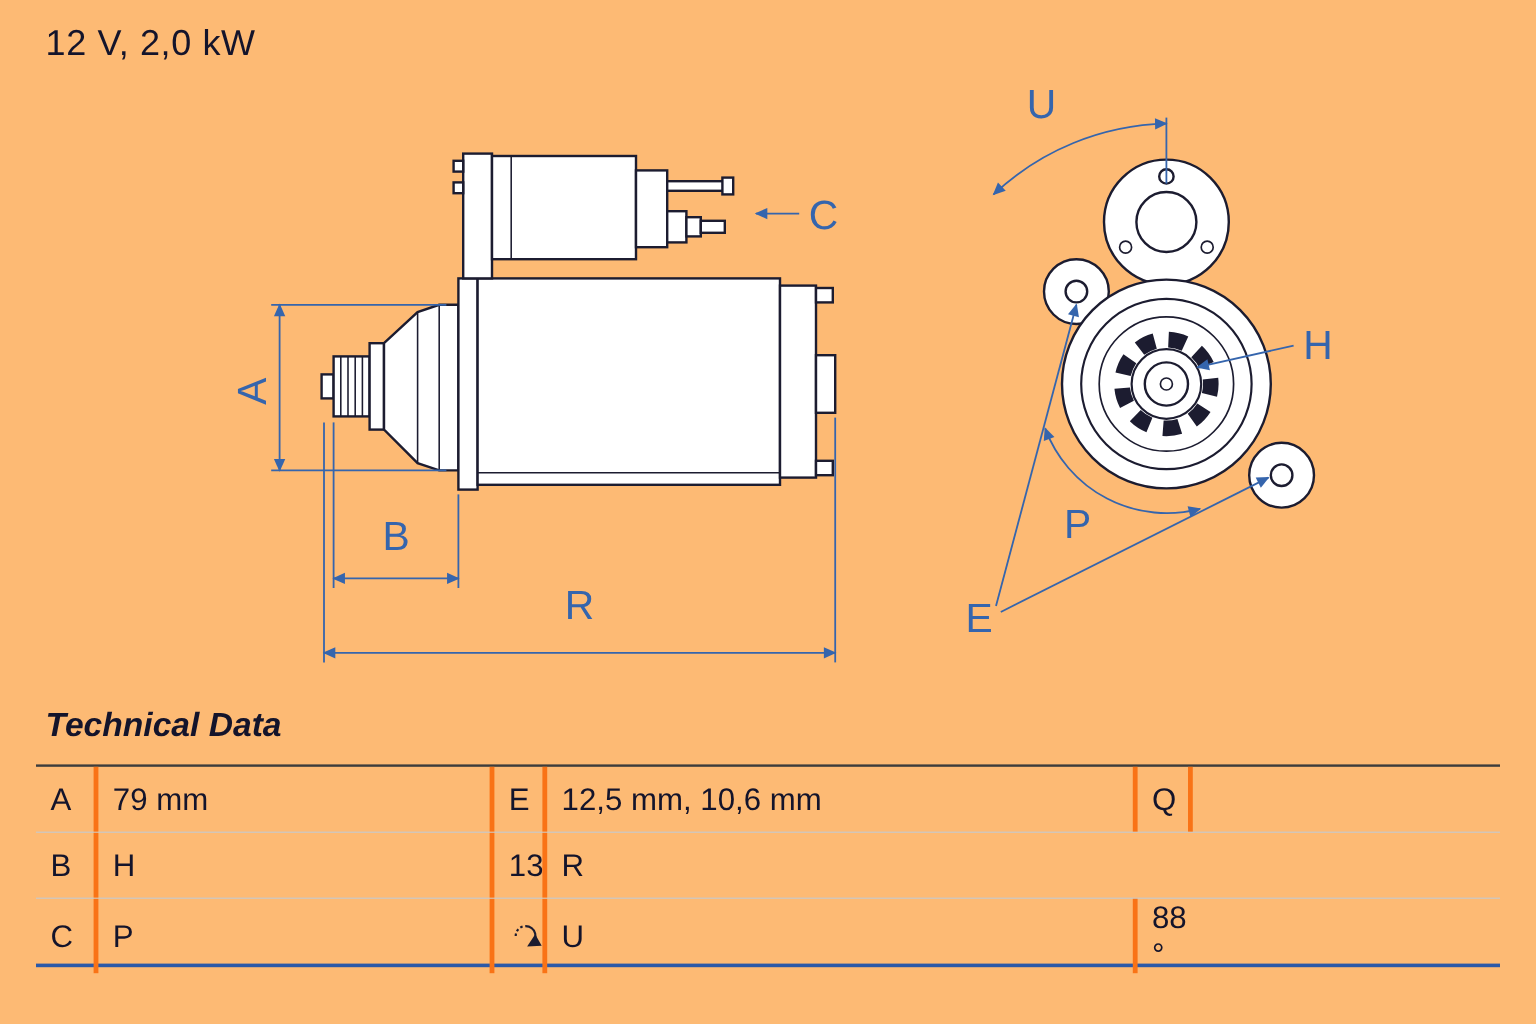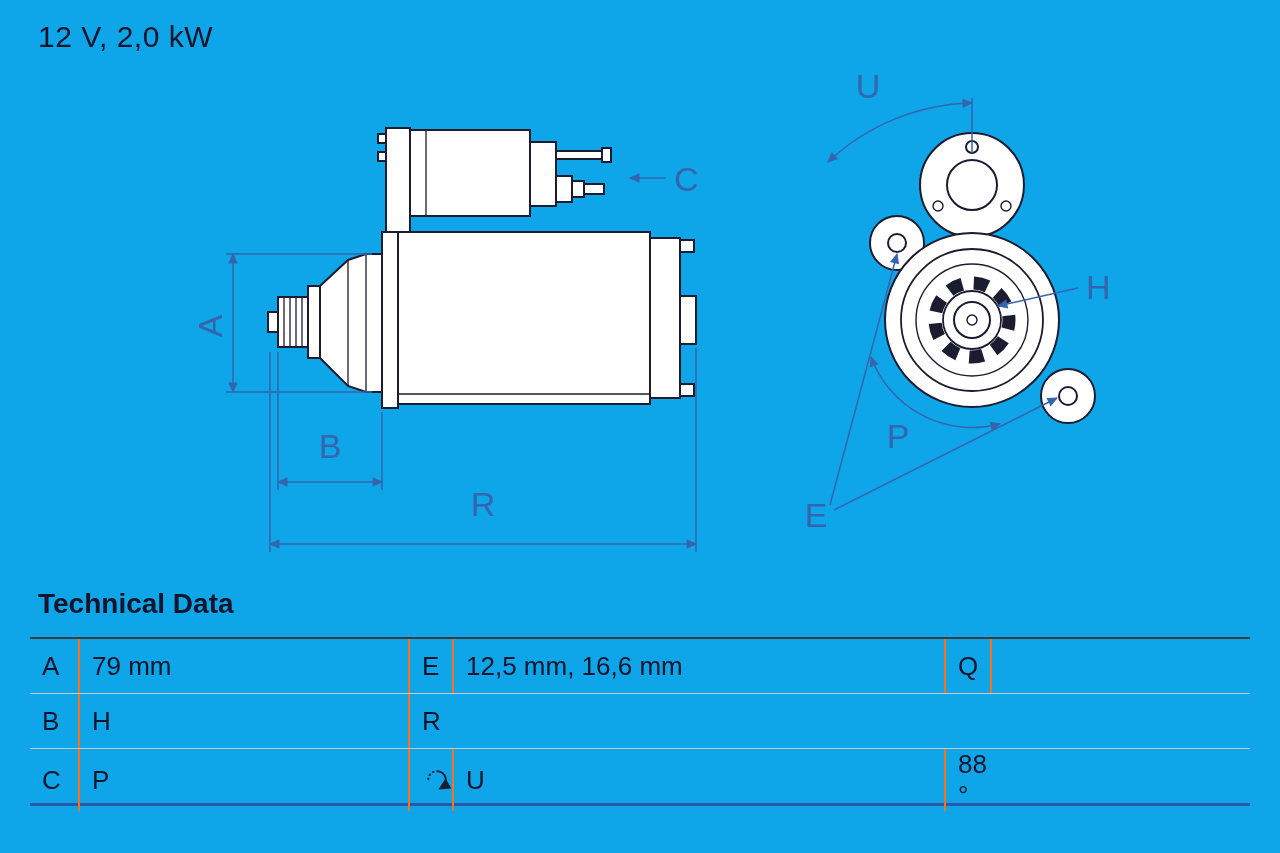--- a/index.html
+++ b/index.html
@@ -1,25 +1,25 @@
 <!DOCTYPE html>
 <html><head>
 <meta charset="utf-8">
 <style>
   html,body{margin:0;padding:0;background:#ffffff;width:1280px;height:853px;overflow:hidden;
             font-family:"Liberation Sans", sans-serif;color:#14142b;}
-  .page{position:relative;width:1280px;height:853px;background:#0ea5e9;}
+  .page{position:relative;width:1280px;height:853px;background:#fdba74;}
   .title{position:absolute;left:38px;top:20px;font-size:30px;font-weight:normal;color:#14142b;letter-spacing:.5px;}
   .diagram-svg{position:absolute;left:0;top:0;width:1280px;height:585px;}
-  .tech-heading{position:absolute;left:38px;top:588px;font-size:28px;font-weight:bold;color:#14142b;}
+  .tech-heading{position:absolute;left:38px;top:588px;font-size:28px;font-weight:bold;color:#14142b;font-style:italic;}
   .table{position:absolute;left:30px;right:30px;top:637px;border-top:2px solid #3c3c3c;border-bottom:3px solid #2b59a8;}
   .trow{display:grid;grid-template-columns:48px 330px 44px 492px 46px 1fr;height:54px;border-bottom:1px solid #c9c9c9;}
   .trow:last-child{border-bottom:none;}
   .cell{font-size:26px;color:#14142b;padding-left:12px;display:flex;align-items:center;height:100%;
-        border-left:2px solid #f97316;box-sizing:border-box;}
+        border-left:4px solid #f97316;box-sizing:border-box;}
   .cell:first-child{border-left:none;}
   .dimtext{font-size:34px;fill:#3565ad;}
 </style>
 </head>
 <body>
 
 <div class="page">
 
   <div class="title">12 V, 2,0 kW</div>
 
@@ -125,27 +125,28 @@
     </g>
   </svg>
 
   <div class="tech-heading">Technical Data</div>
 
   <div class="table">
     <div class="trow">
       <div class="cell">A</div>
       <div class="cell">79 mm</div>
       <div class="cell">E</div>
-      <div class="cell">12,5 mm, 16,6 mm</div>
+      <div class="cell">12,5 mm, 10,6 mm</div>
       <div class="cell">Q</div>
       <div class="cell"></div>
     </div>
     <div class="trow">
       <div class="cell">B</div>
       <div class="cell">H</div>
+      <div class="cell">13</div>
       <div class="cell">R</div>
     </div>
     <div class="trow">
       <div class="cell">C</div>
       <div class="cell">P</div>
       <div class="cell">
         <svg width="34" height="34" viewBox="0 0 34 34">
           <defs>
             <marker id="arrIc" viewBox="0 0 10 10" refX="7" refY="5" markerWidth="7" markerHeight="6" orient="auto">
               <path d="M0 0 L10 5 L0 10 z" fill="#1c1c30"></path>

